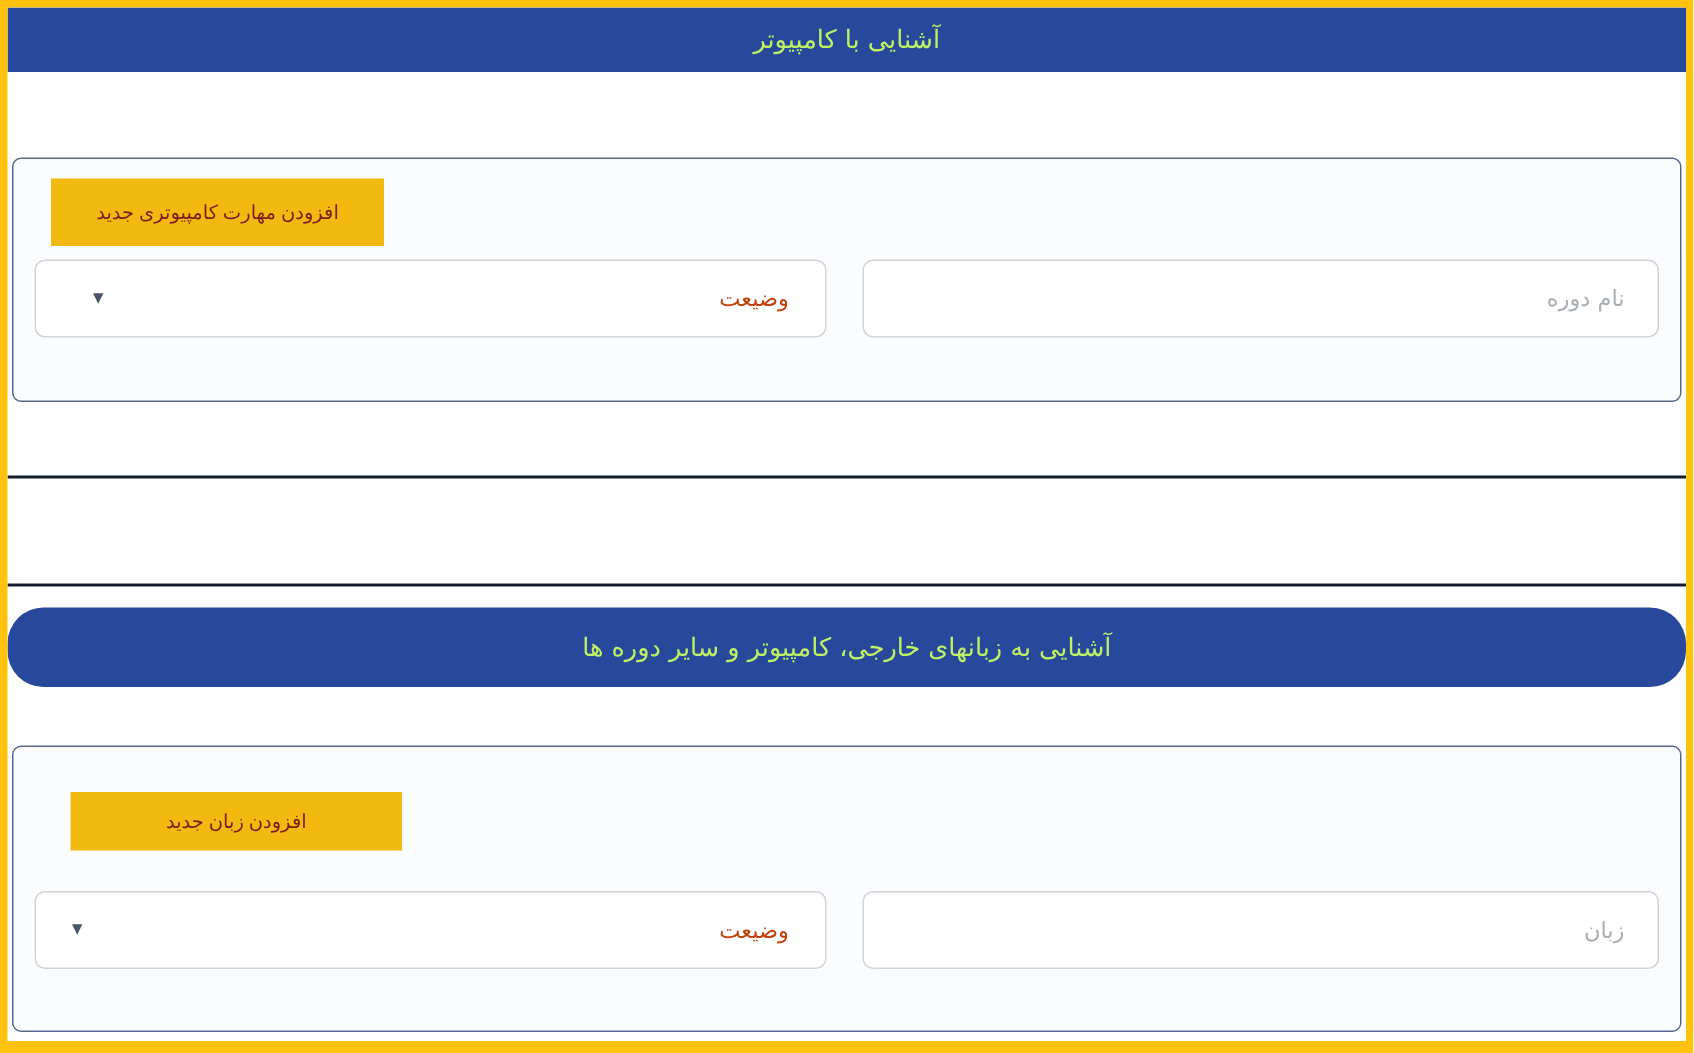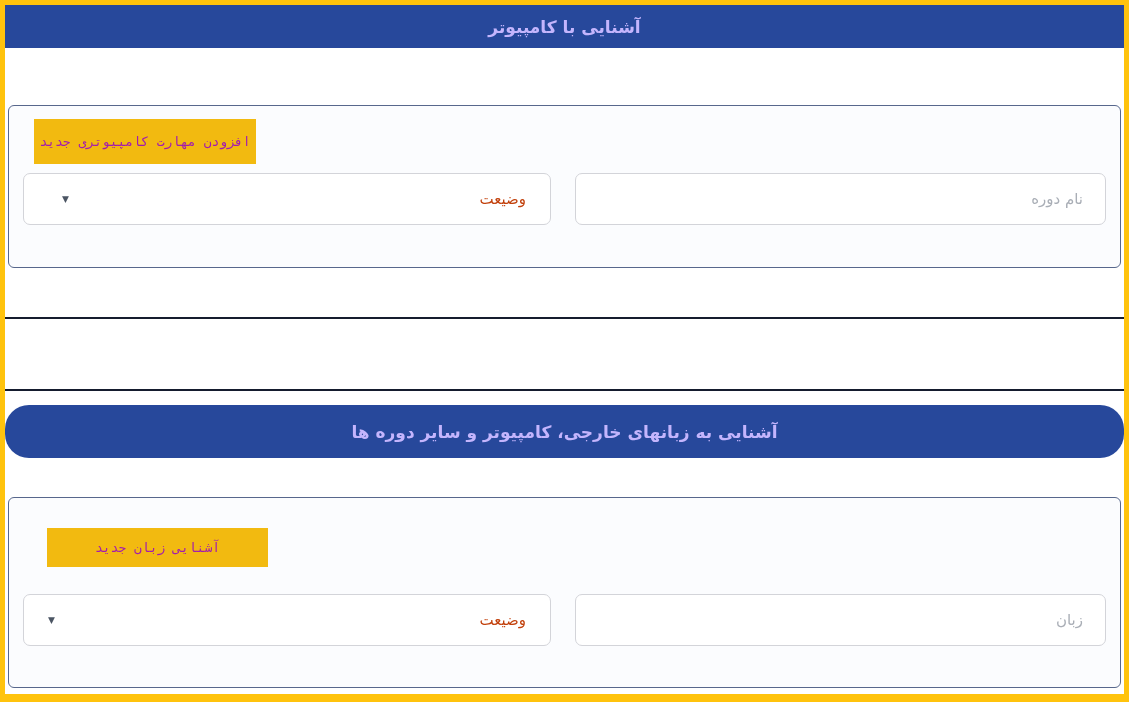--- a/index.html
+++ b/index.html
@@ -15,46 +15,46 @@
     overflow:hidden;
   }
   .content { position:relative; width:1119px; height:689px; }
 
   .header-bar {
     position:absolute; left:0; right:0;
     background:#27489B;
     display:flex; align-items:center; justify-content:center;
   }
   .header-bar .title {
-    color:#c4b5fd;
+    color:#bef264;
     font-size:17px;
-    font-weight:bold;
+    font-weight:normal;
     letter-spacing:0;
   }
 
   .divider {
     position:absolute; left:0; right:0; height:2px;
     background:#151c2e;
   }
 
   .panel {
     position:absolute;
     left:3px; width:1113px;
     background:#fbfcfe;
     border:1px solid #57678c;
     border-radius:6px;
   }
 
   .add-btn {
     position:absolute;
     background:#F2BA10;
     border:none;
-    color:#a21caf;
+    color:#7f1d1d;
     font-size:13px;
-    font-family:Liberation Mono, monospace;
+    font-family:Liberation Serif, serif;
     cursor:pointer;
     display:flex; align-items:center; justify-content:center;
   }
 
   .field {
     position:absolute;
     height:52px;
     background:#ffffff;
     border:1px solid #d3d4d9;
     border-radius:7px;
@@ -112,21 +112,21 @@
     <div class="divider" style="top:312px;"></div>
 
     <div class="divider" style="top:384px;"></div>
 
     <div class="header-bar" style="top:400px; height:53px;border-radius:24px;">
       <div class="title">آشنایی به زبانهای خارجی، کامپیوتر و سایر دوره ها</div>
     </div>
 
     <div class="panel" style="top:492px; height:191px;">
 
-      <button class="add-btn" style="left:38px; top:30px; width:221px; height:39px;">آشنایی زبان جدید</button>
+      <button class="add-btn" style="left:38px; top:30px; width:221px; height:39px;">افزودن زبان جدید</button>
 
       <div class="field select-field" style="left:14px; width:528px; top:96px;">
         <span class="ph">وضیعت</span>
         <span class="caret" style="margin-left:24px;">▼</span>
       </div>
 
       <div class="field text-field" style="right:14px; width:531px; top:96px;">
         <input type="text" dir="rtl" placeholder="زبان" style="">
       </div>
     </div>

